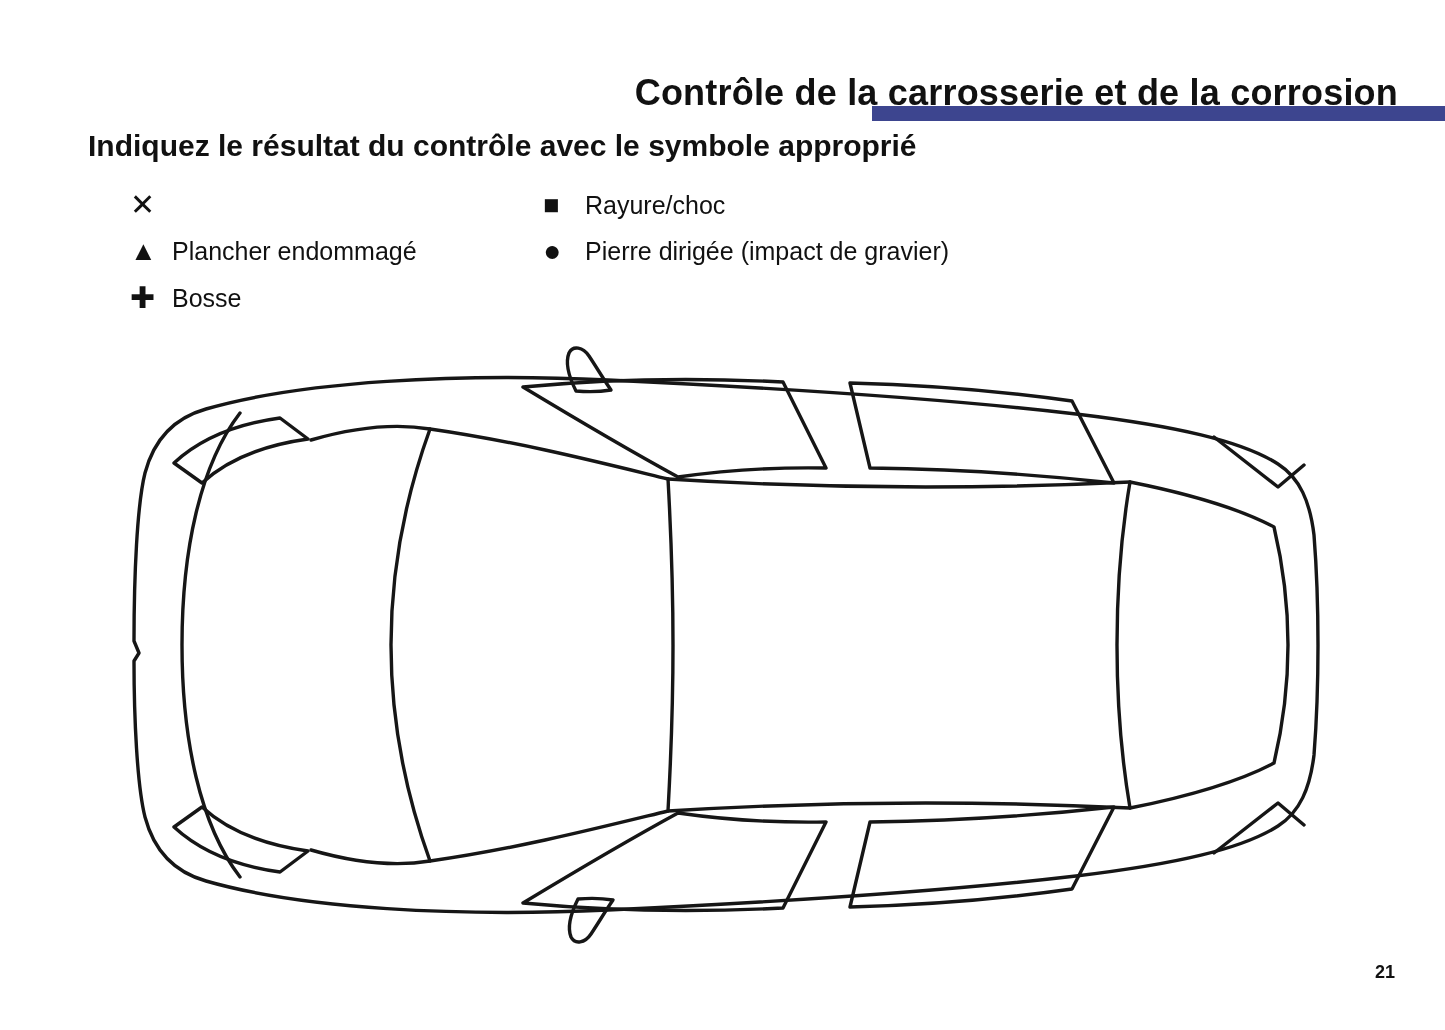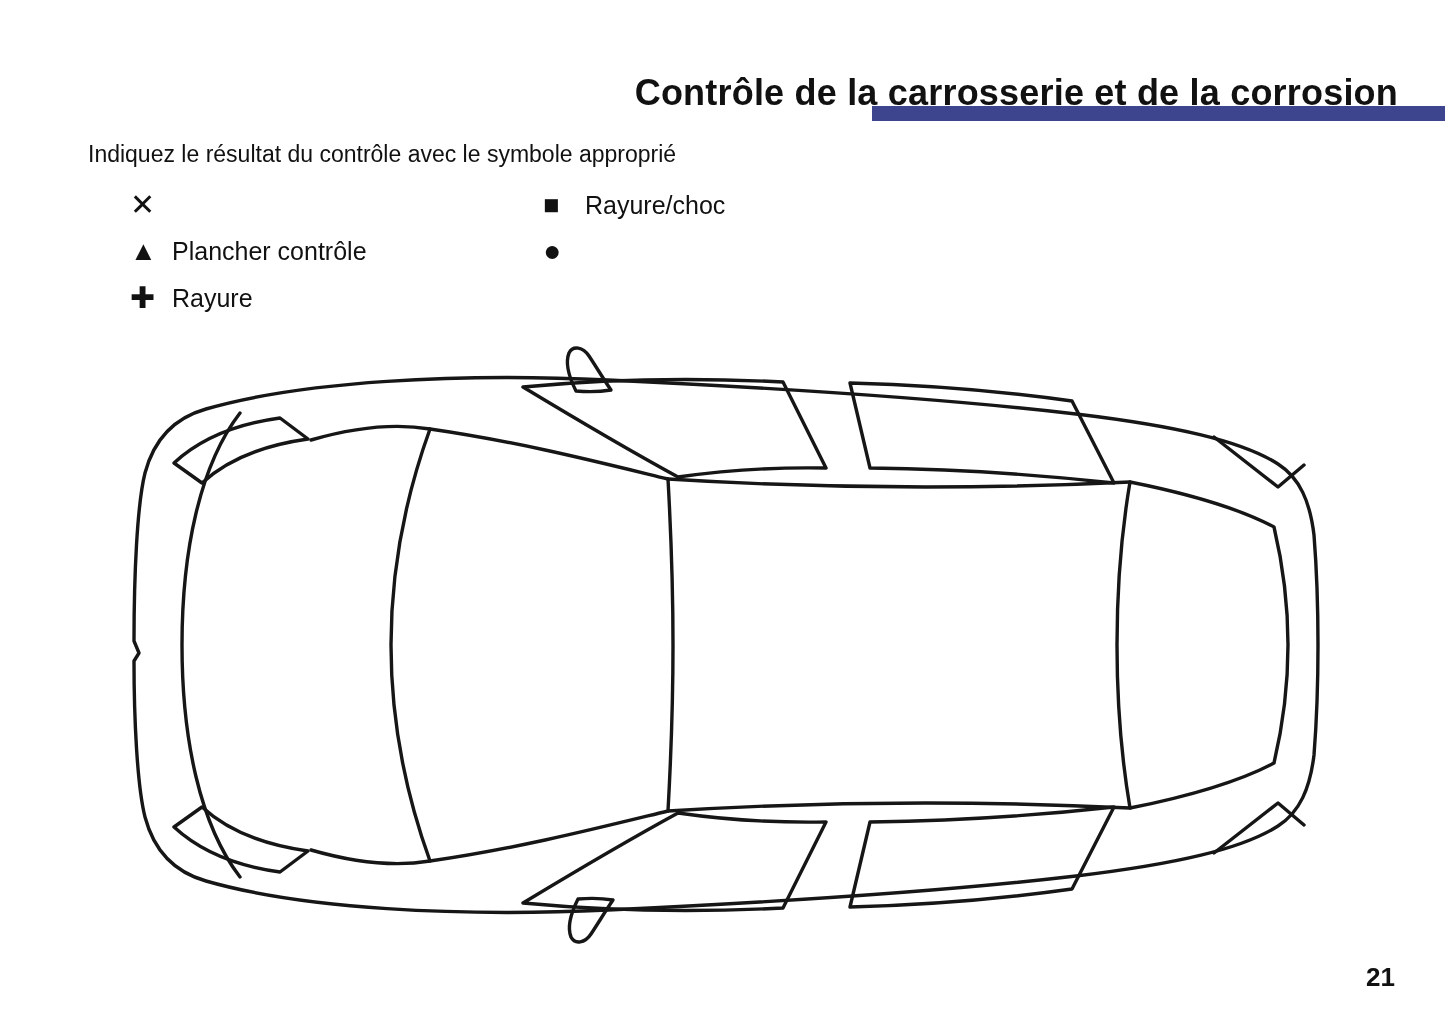--- a/index.html
+++ b/index.html
@@ -23,24 +23,24 @@
   .title-underline {
     position:absolute;
     top:106px;
     left:872px;
     width:573px;
     height:15px;
     background:#3d458f;
   }
   .instruction {
     position:absolute;
-    top:141px;
+    top:129px;
     left:88px;
-    font-size:23px;
-    font-weight:normal;
+    font-size:30px;
+    font-weight:bold;
     white-space:nowrap;
   }
   .legend-row {
     position:absolute;
     display:flex;
     align-items:center;
     height:36px;
     white-space:nowrap;
   }
   .col1 { left:130px; }
@@ -72,49 +72,50 @@
     fill:none;
     stroke:#161616;
     stroke-width:3.4;
     stroke-linecap:round;
     stroke-linejoin:round;
   }
   .page-number {
     position:absolute;
     top:962px;
     right:50px;
-    font-size:26px;
+    font-size:18px;
     font-weight:600;
   }
 </style>
 </head>
 <body>
 
 <div class="page-title">Contrôle de la carrosserie et de la corrosion</div>
 <div class="title-underline" style="background: rgb(61, 69, 143);"></div>
 
 <div class="instruction">Indiquez le résultat du contrôle avec le symbole approprié</div>
 
 <div class="legend-row col1 row1">
   <span class="sym s-x">✕</span>
 </div>
 <div class="legend-row col1 row2">
   <span class="sym s-tri">▲</span>
-  <span class="legend-label">Plancher contrôle</span>
+  <span class="legend-label">Plancher endommagé</span>
 </div>
 <div class="legend-row col1 row3">
   <span class="sym s-plus">✚</span>
-  <span class="legend-label">Rayure</span>
+  <span class="legend-label">Bosse</span>
 </div>
 <div class="legend-row col2 row1">
   <span class="sym s-sq">■</span>
   <span class="legend-label">Rayure/choc</span>
 </div>
 <div class="legend-row col2 row2">
   <span class="sym s-circ">●</span>
+  <span class="legend-label">Pierre dirigée (impact de gravier)</span>
 </div>
 
 <svg class="car-diagram" viewBox="0 -30 1196 620" xmlns="http://www.w3.org/2000/svg">
   <path d="M 78,44 C 175,16 330,8 480,15 C 650,23 828,35 948,49 C 1048,61 1114,76 1150,99 C 1172,113 1182,137 1186,170 C 1189,208 1190,245 1190,280 C 1190,315 1189,352 1186,390 C 1182,423 1172,447 1150,461 C 1114,484 1048,499 948,511 C 828,525 650,537 480,545 C 330,552 175,544 78,516 C 46,507 26,486 17,452 C 9,420 6,352 6,296 L 11,288 L 6,276 C 6,212 9,140 17,108 C 26,74 46,53 78,44 Z"></path>
   <path d="M 112,48 C 72,100 54,186 54,280 C 54,374 72,460 112,512"></path>
   <path d="M 46,98 C 72,74 108,59 152,53 L 180,74 C 137,80 100,94 74,118 Z"></path>
   <path d="M 46,462 C 72,486 108,501 152,507 L 180,486 C 137,480 100,466 74,442 Z"></path>
   <path d="M 183,75 C 228,62 266,58 302,64"></path>
   <path d="M 183,485 C 228,498 266,502 302,496"></path>
   <path d="M 302,64 C 392,77 470,97 540,114 C 543,168 545,224 545,280 C 545,336 543,392 540,446 C 470,463 392,483 302,496 C 276,424 263,350 263,280 C 263,210 276,136 302,64 Z"></path>

